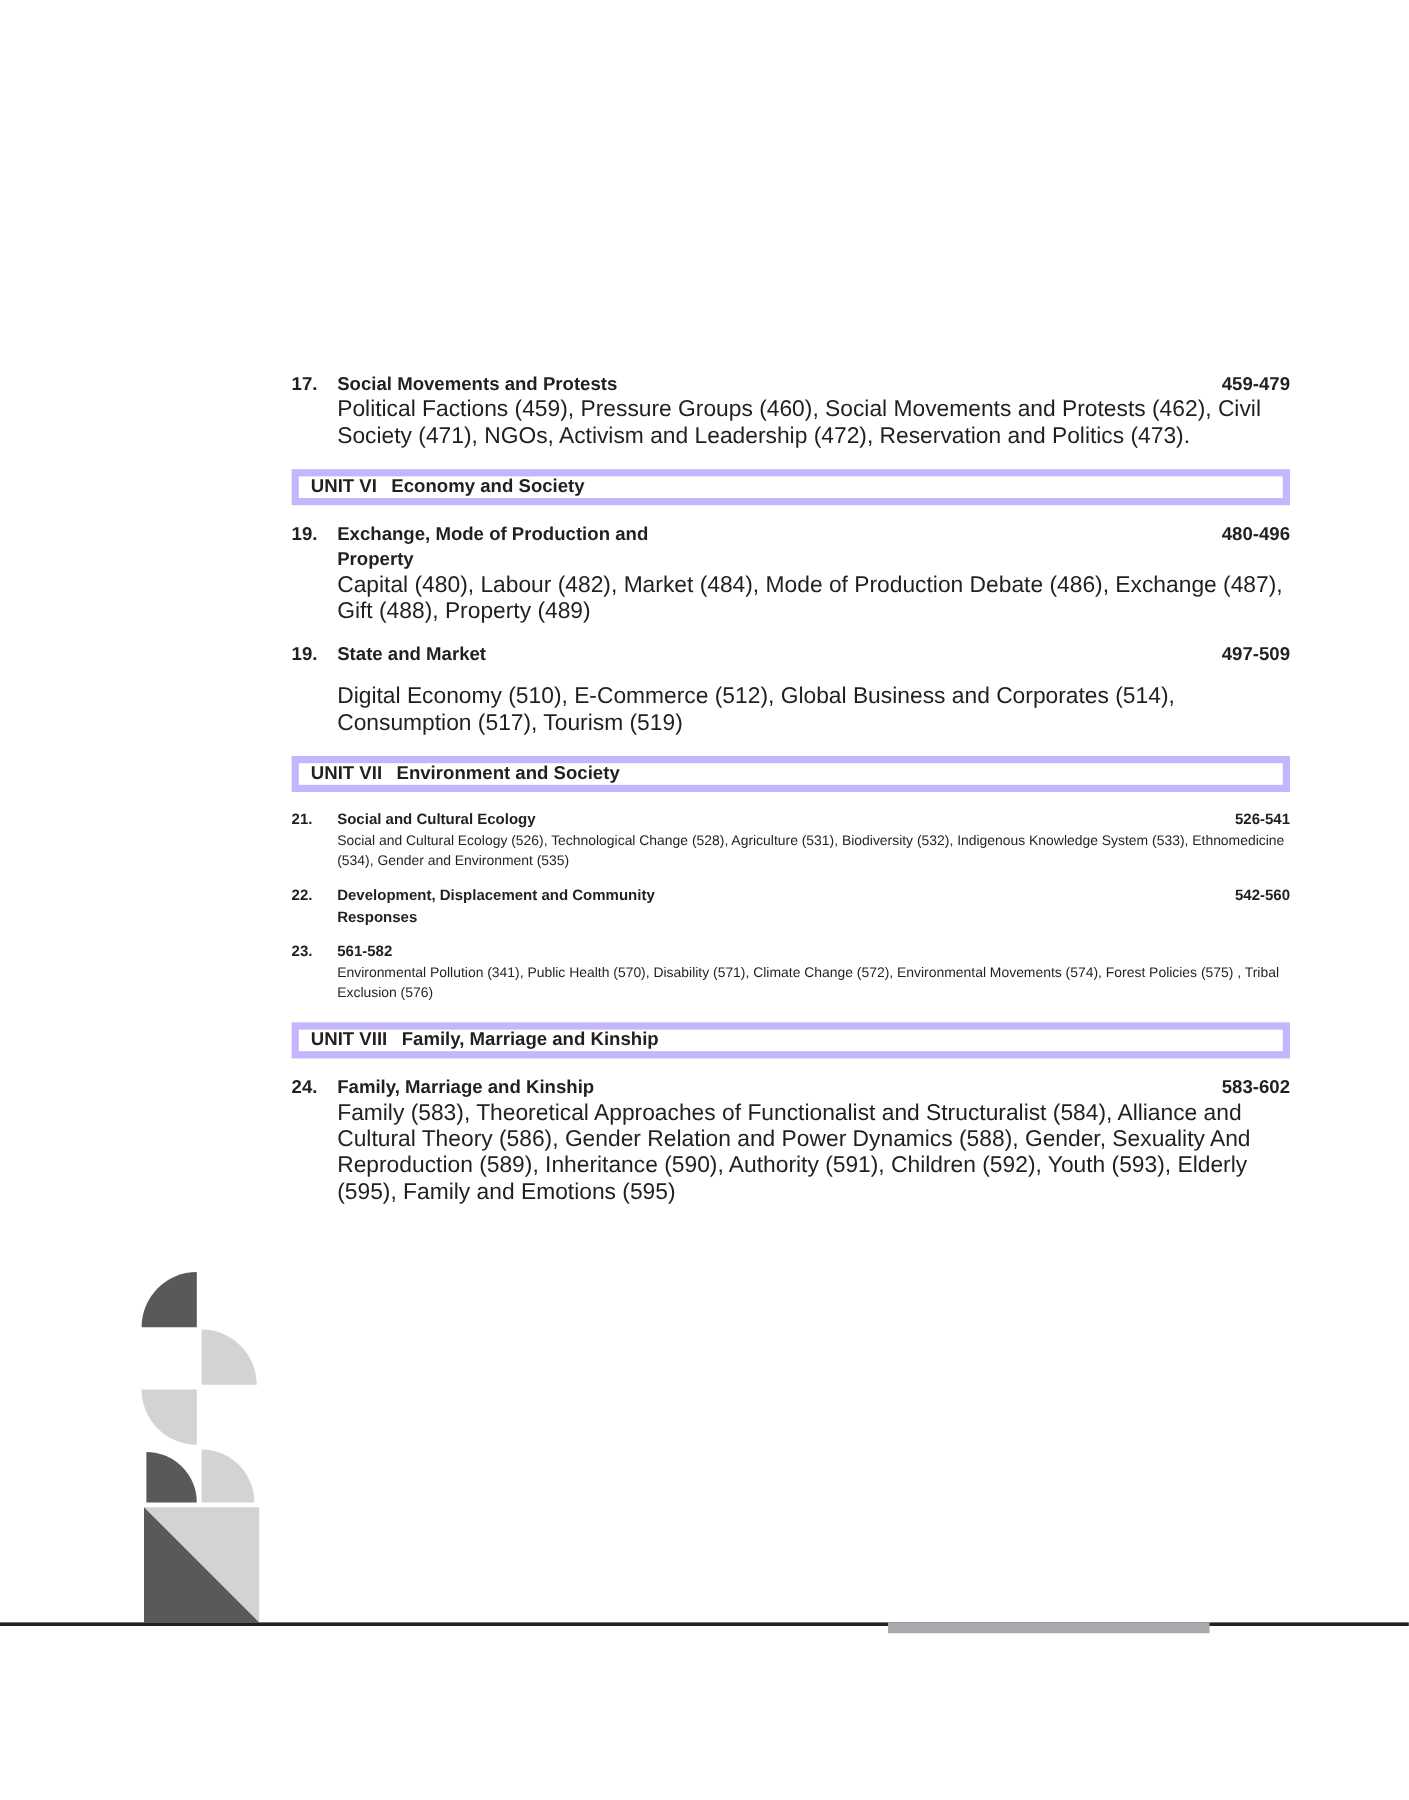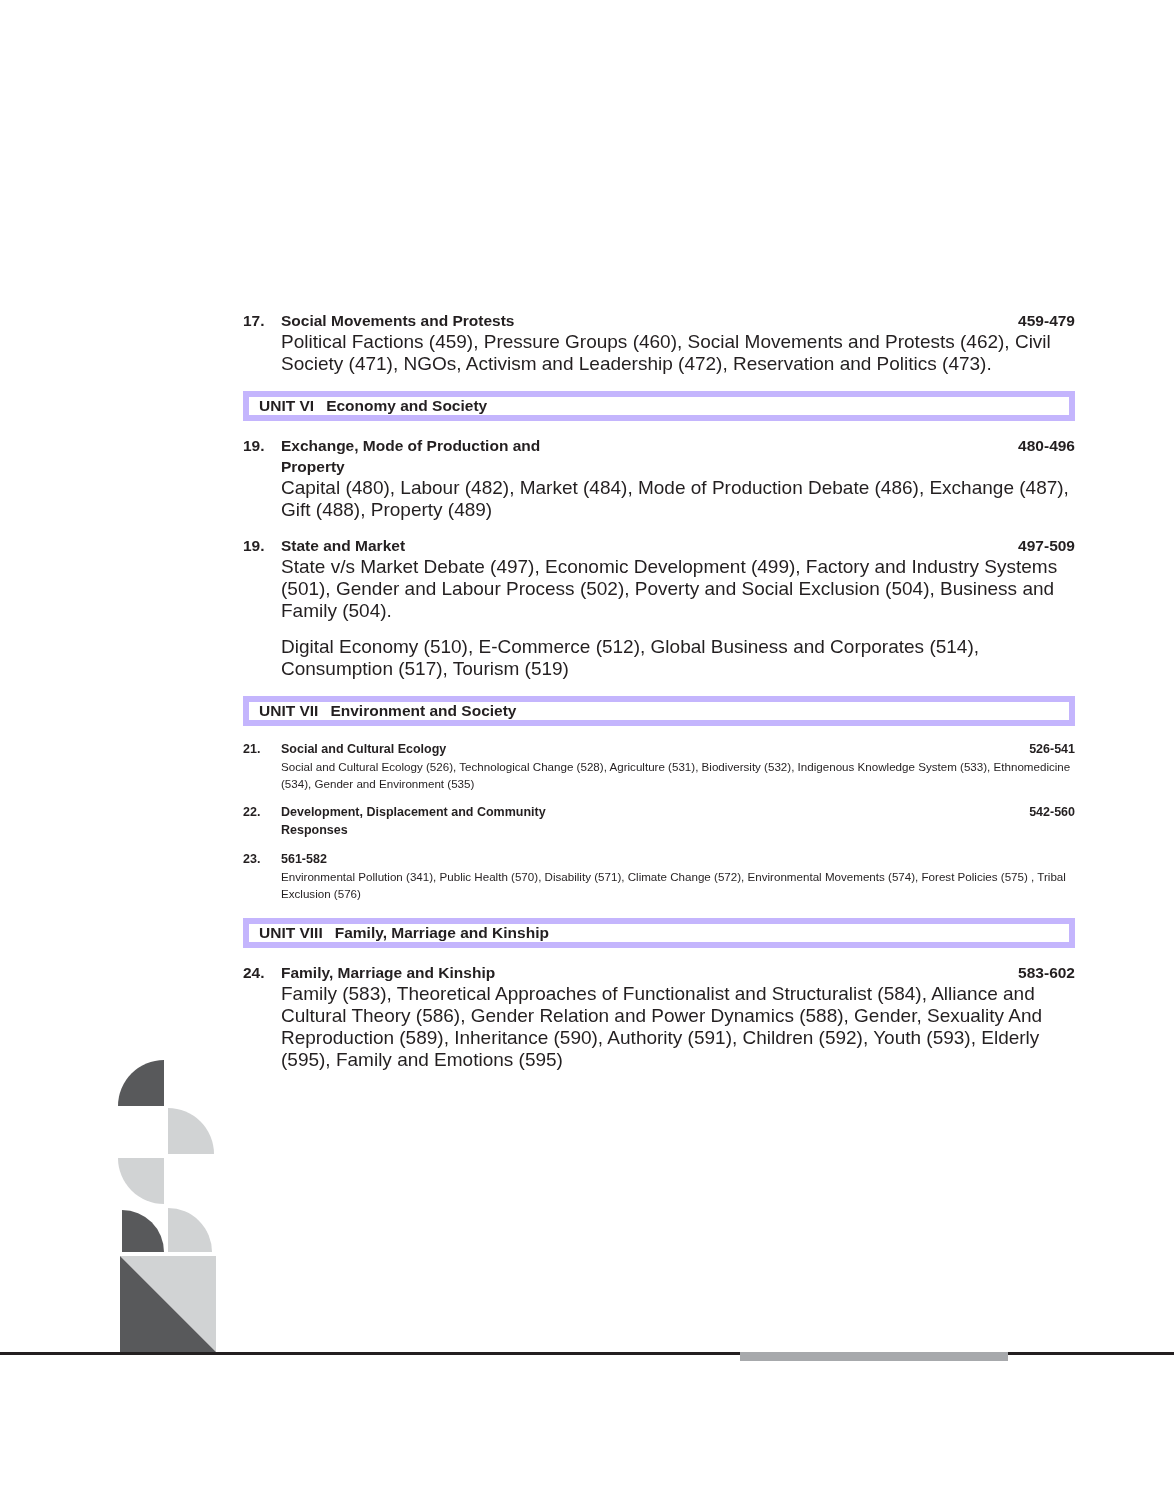--- a/index.html
+++ b/index.html
@@ -181,21 +181,20 @@
     </div>
 
     <div class="entry">
       <div class="entry-head">
         <div class="entry-num">19.</div>
         <div class="entry-title-wrap">
           <div class="entry-title">State and Market</div>
           <div class="entry-pages">497-509</div>
         </div>
       </div>
-      <div class="entry-desc">State v/s Market Debate (497), Economic Development (499), Factory and Industry Systems (501), Gender and Labour Process (502), Poverty and Social Exclusion (504), Business and Family (504).</div>
     </div>
 
     <div class="entry">
       <div class="entry-desc">Digital Economy (510), E-Commerce (512), Global Business and Corporates (514), Consumption (517), Tourism (519)</div>
     </div>
 
     <div class="unit-bar">
       <span class="unit-label">UNIT VII</span>
       <span class="unit-title">Environment and Society</span>
     </div>

